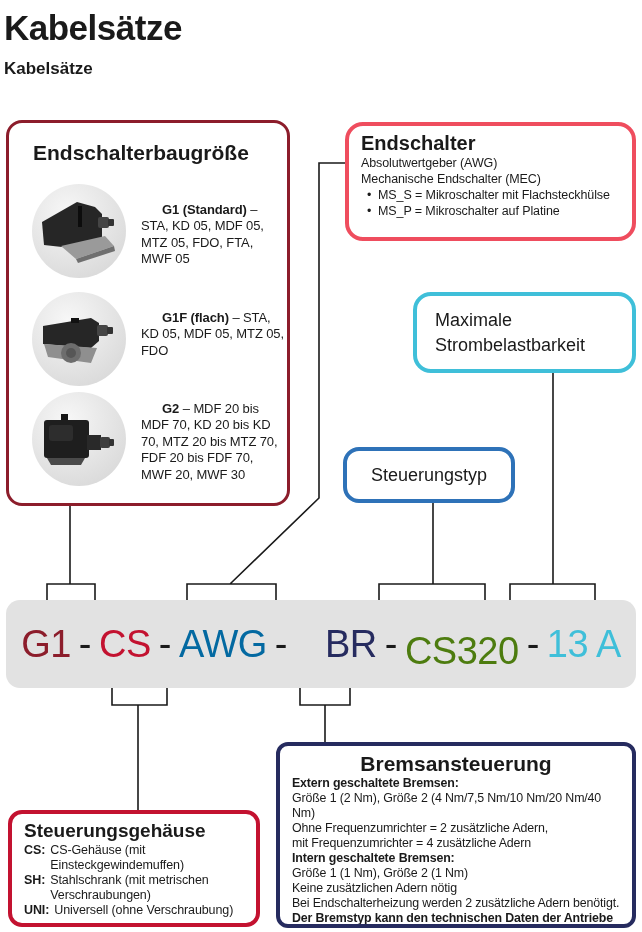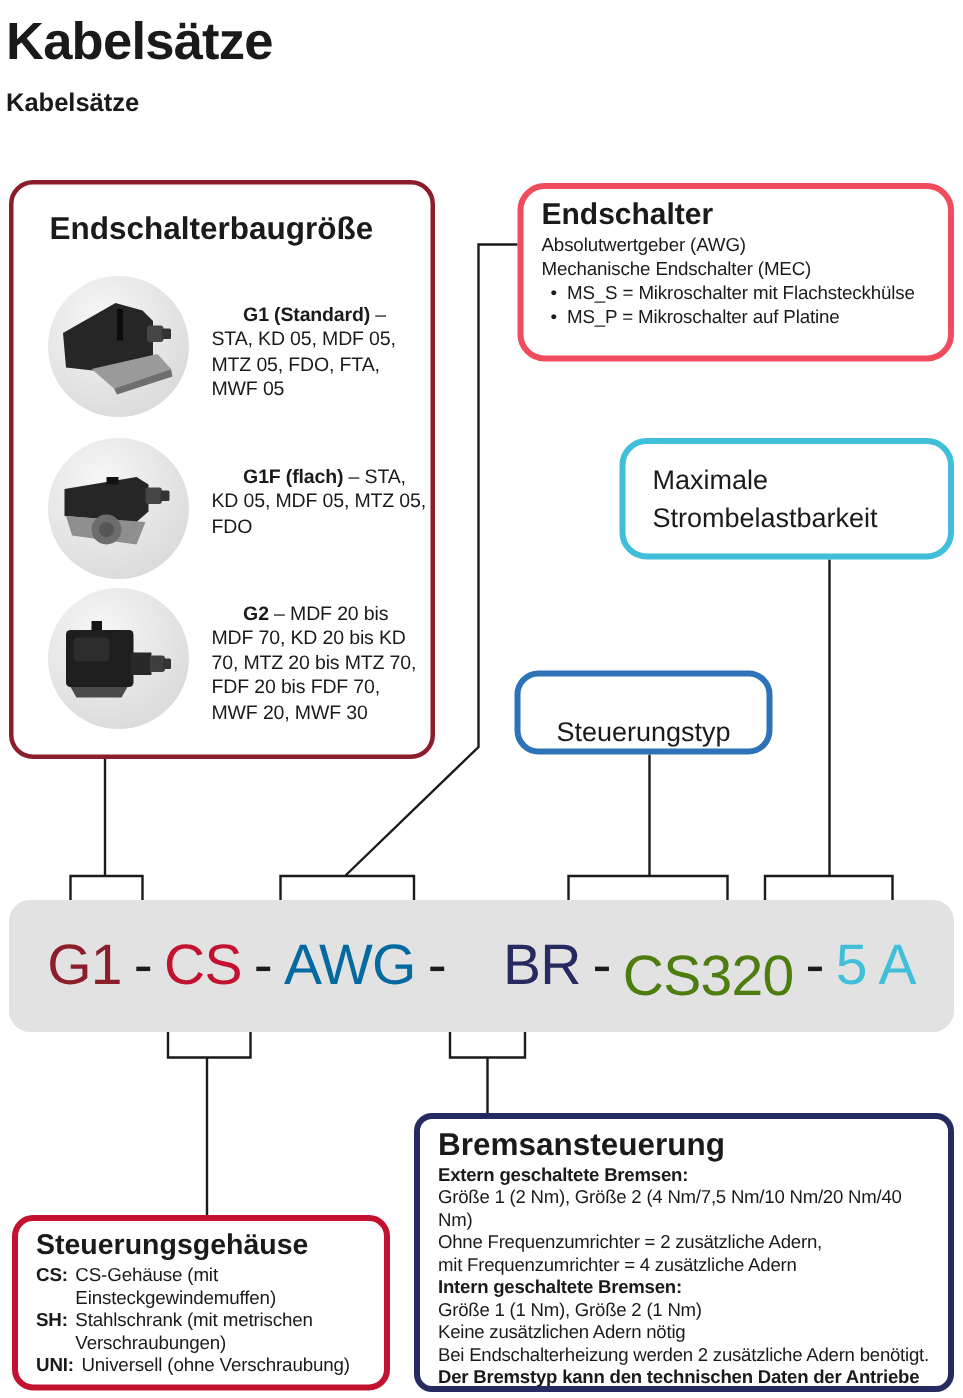--- a/index.html
+++ b/index.html
@@ -32,21 +32,21 @@
   .bar{position:absolute;left:6px;top:600px;width:630px;height:88px;border-radius:14px;
        display:flex;align-items:center;justify-content:center;font-weight:400;font-size:38px;letter-spacing:-0.5px;}
   .seg{white-space:pre;}
   .dash{margin:0 8px;}
   
   .box-sg{left:8px;top:810px;width:252px;height:117px;border-width:4px;border-radius:14px;padding:5px 12px;}
   .box-sg .box-title{font-size:19px;font-weight:700;line-height:24px;}
   .sg-item{display:grid;grid-template-columns:max-content 1fr;column-gap:5px;font-size:12.5px;line-height:15px;letter-spacing:-0.1px;}
   
   .box-br{left:276px;top:742px;width:360px;height:186px;border-width:4px;border-radius:12px;padding:5px 12px;overflow:hidden;}
-  .box-br .box-title{font-size:21px;font-weight:700;line-height:25px;}
+  .box-br .box-title{font-size:21px;font-weight:700;line-height:25px;text-align:center;}
   .br-line{font-size:12.4px;line-height:15px;letter-spacing:-0.15px;}
 </style>
 </head>
 <body>
 
 <div class="page">
 
   <h1>Kabelsätze</h1>
   <div class="subtitle">Kabelsätze</div>
 
@@ -140,36 +140,36 @@
       <span class="dot">•</span>
       <span>MS_P = Mikroschalter auf Platine</span>
     </div>
   </div>
 
   <div class="box box-max" style="border-color: rgb(63, 191, 217);">
     <div>Maximale</div>
     <div>Strombelastbarkeit</div>
   </div>
 
-  <div class="box box-styp" style="border-color: rgb(46, 114, 184); align-items: flex-end;">
+  <div class="box box-styp" style="border-color: rgb(46, 114, 184);">
     <span>Steuerungstyp</span>
   </div>
 
   <div class="bar" style="background-color: rgb(226, 226, 226);">
     <span class="seg" style="color: rgb(140, 29, 43);">G1</span>
     <span class="seg dash" style="color: rgb(26, 26, 26);">-</span>
     <span class="seg" style="color: rgb(195, 18, 48);">CS</span>
     <span class="seg dash" style="color: rgb(26, 26, 26);">-</span>
     <span class="seg" style="color: #0369a1;">AWG</span>
     <span class="seg dash" style="color: rgb(26, 26, 26);">-</span>
     <span class="seg" style="color: rgb(38, 43, 95); margin-left: 30px;">BR</span>
     <span class="seg dash" style="color: rgb(26, 26, 26);">-</span>
     <span class="seg" style="color: #4d7c0f; margin-top: 14px;">CS320</span>
     <span class="seg dash" style="color: rgb(26, 26, 26);">-</span>
-    <span class="seg" style="color: rgb(63, 191, 217);">5 A</span>
+    <span class="seg" style="color: rgb(63, 191, 217);">13 A</span>
   </div>
 
   <div class="box box-sg" style="border-color: rgb(195, 18, 48);">
     <div class="box-title">Steuerungsgehäuse</div>
     <div class="sg-item">
       <span class="b">CS:</span>
       <span>CS-Gehäuse (mit Einsteckgewindemuffen)</span>
     </div>
     <div class="sg-item">
       <span class="b">SH:</span>

